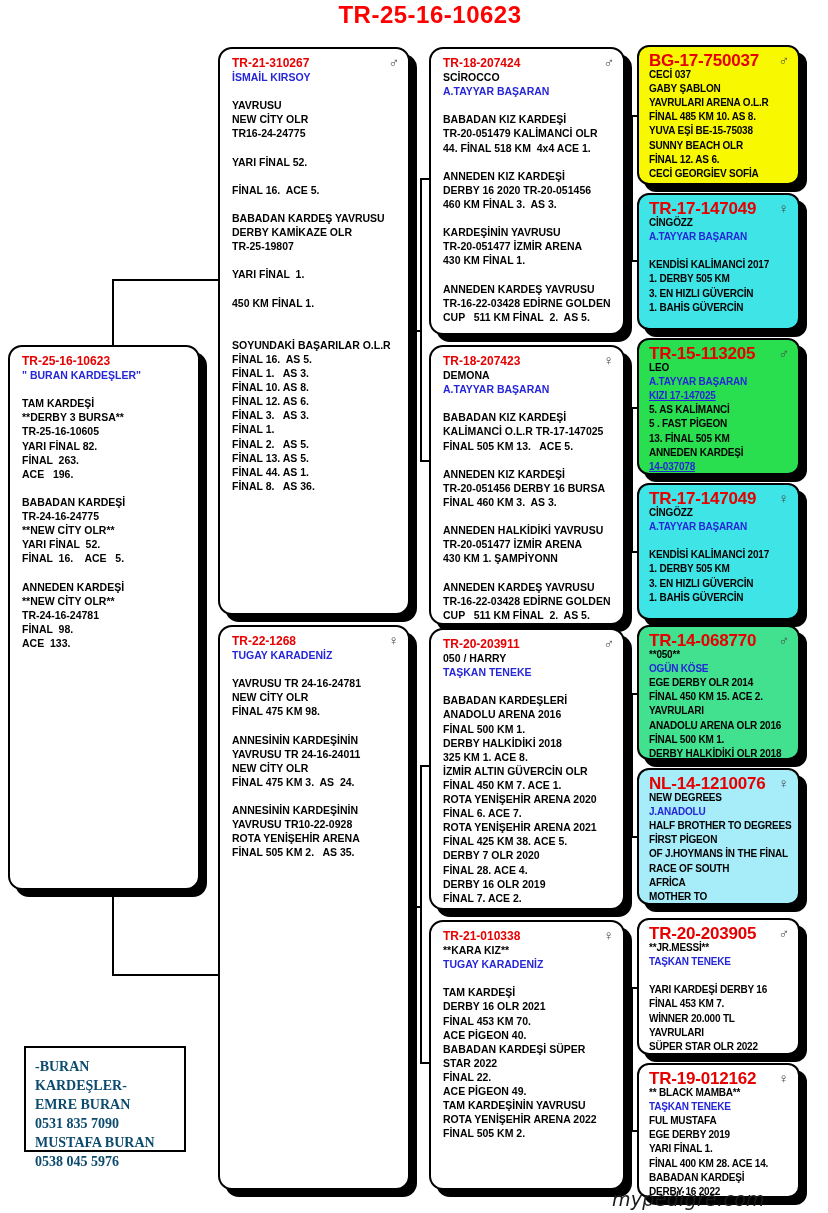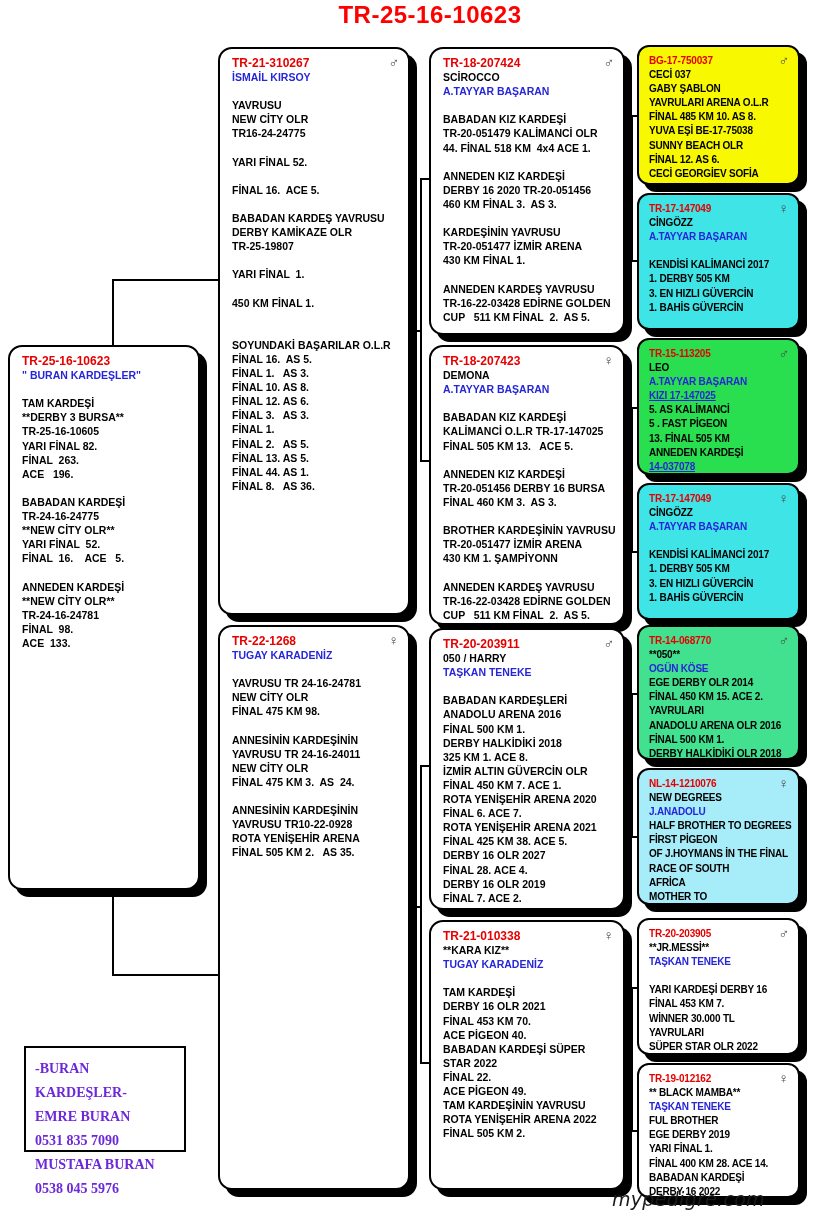--- a/index.html
+++ b/index.html
@@ -7,27 +7,27 @@
         font-family:"Liberation Sans", sans-serif;}
   .title{position:absolute;top:1px;left:0;width:860px;text-align:center;
          font-size:24px;font-weight:bold;color:#ff0000;letter-spacing:0.5px;}
   .conn{position:absolute;background:#000;}
   .pbox{position:absolute;box-sizing:border-box;border:2.5px solid #000;border-radius:14px;
         background:#fff;box-shadow:7px 7px 0 #000;padding:7px 4px 0 12px;overflow:hidden;}
   .pbox.small{padding-left:10px;border-radius:12px;}
   .line{white-space:pre;font-weight:bold;font-size:10.5px;line-height:14.1px;height:14.1px;color:#000;}
   .small .line{font-size:10px;letter-spacing:-0.2px;}
   .line.ring span{font-size:12px;}
-  .small .line.ring span{font-size:10px;}
+  .small .line.ring span{font-size:17px;}
   .c-r{color:#e60000;} .c-b{color:#2626d9;} .c-k{color:#000;}
   .u{text-decoration:underline;}
   .sex{position:absolute;top:6px;right:9px;font-size:14px;font-weight:bold;color:#4a4a4a;line-height:14px;}
   .contact{position:absolute;left:24px;top:1046px;width:162px;height:106px;box-sizing:border-box;
            border:2px solid #000;background:#fff;padding:9px 0 4px 9px;
-           font-family:"Liberation Serif", serif;font-weight:bold;font-size:14px;line-height:24px;color:#6d28d9;}
+           font-family:"Liberation Serif", serif;font-weight:bold;font-size:14px;line-height:19px;color:#0c4a6e;}
   .brand{position:absolute;left:612px;top:1188px;font-family:"DejaVu Sans", sans-serif;
          font-style:italic;font-weight:normal;font-size:19px;color:#1a1a1a;letter-spacing:0.3px;}
 </style>
 </head>
 <body>
 
 <div id="page">
 
   <div class="title">TR-25-16-10623</div>
 
@@ -171,21 +171,21 @@
       <div class="line"><span class="c-b">A.TAYYAR BAŞARAN</span></div>
       <div class="line"><span class="c-k"></span></div>
       <div class="line"><span class="c-k">BABADAN KIZ KARDEŞİ</span></div>
       <div class="line"><span class="c-k">KALİMANCİ O.L.R TR-17-147025</span></div>
       <div class="line"><span class="c-k">FİNAL 505 KM 13.   ACE 5.</span></div>
       <div class="line"><span class="c-k"></span></div>
       <div class="line"><span class="c-k">ANNEDEN KIZ KARDEŞİ</span></div>
       <div class="line"><span class="c-k">TR-20-051456 DERBY 16 BURSA</span></div>
       <div class="line"><span class="c-k">FİNAL 460 KM 3.  AS 3.</span></div>
       <div class="line"><span class="c-k"></span></div>
-      <div class="line"><span class="c-k">BROTHER KARDEŞİNİN YAVRUSU</span></div>
+      <div class="line"><span class="c-k">ANNEDEN HALKİDİKİ YAVRUSU</span></div>
       <div class="line"><span class="c-k">TR-20-051477 İZMİR ARENA</span></div>
       <div class="line"><span class="c-k">430 KM 1. ŞAMPİYONN</span></div>
       <div class="line"><span class="c-k"></span></div>
       <div class="line"><span class="c-k">ANNEDEN KARDEŞ YAVRUSU</span></div>
       <div class="line"><span class="c-k">TR-16-22-03428 EDİRNE GOLDEN</span></div>
       <div class="line"><span class="c-k">CUP   511 KM FİNAL  2.  AS 5.</span></div>
     </div>
   <div class="pbox" style="left: 429px; top: 628px; width: 196px; height: 282px; background: rgb(255, 255, 255);">
       <span class="sex">♂</span>
       <div class="line ring"><span class="c-r">TR-20-203911</span></div>
@@ -196,21 +196,21 @@
       <div class="line"><span class="c-k">ANADOLU ARENA 2016</span></div>
       <div class="line"><span class="c-k">FİNAL 500 KM 1.</span></div>
       <div class="line"><span class="c-k">DERBY HALKİDİKİ 2018</span></div>
       <div class="line"><span class="c-k">325 KM 1. ACE 8.</span></div>
       <div class="line"><span class="c-k">İZMİR ALTIN GÜVERCİN OLR</span></div>
       <div class="line"><span class="c-k">FİNAL 450 KM 7. ACE 1.</span></div>
       <div class="line"><span class="c-k">ROTA YENİŞEHİR ARENA 2020</span></div>
       <div class="line"><span class="c-k">FİNAL 6. ACE 7.</span></div>
       <div class="line"><span class="c-k">ROTA YENİŞEHİR ARENA 2021</span></div>
       <div class="line"><span class="c-k">FİNAL 425 KM 38. ACE 5.</span></div>
-      <div class="line"><span class="c-k">DERBY 16 OLR 2027</span></div>
+      <div class="line"><span class="c-k">DERBY 7 OLR 2020</span></div>
       <div class="line"><span class="c-k">FİNAL 28. ACE 4.</span></div>
       <div class="line"><span class="c-k">DERBY 16 OLR 2019</span></div>
       <div class="line"><span class="c-k">FİNAL 7. ACE 2.</span></div>
     </div>
   <div class="pbox" style="left: 429px; top: 920px; width: 196px; height: 270px; background: rgb(255, 255, 255);">
       <span class="sex">♀</span>
       <div class="line ring"><span class="c-r">TR-21-010338</span></div>
       <div class="line"><span class="c-k">**KARA KIZ**</span></div>
       <div class="line"><span class="c-b">TUGAY KARADENİZ</span></div>
       <div class="line"><span class="c-k"></span></div>
@@ -226,21 +226,21 @@
       <div class="line"><span class="c-k">ROTA YENİŞEHİR ARENA 2022</span></div>
       <div class="line"><span class="c-k">FİNAL 505 KM 2.</span></div>
     </div>
   <div class="pbox small" style="left: 637px; top: 45px; width: 163px; height: 140px; background: rgb(248, 248, 0);">
       <span class="sex">♂</span>
       <div class="line ring"><span class="c-r">BG-17-750037</span></div>
       <div class="line"><span class="c-k">CECİ 037</span></div>
       <div class="line"><span class="c-k">GABY ŞABLON</span></div>
       <div class="line"><span class="c-k">YAVRULARI ARENA O.L.R</span></div>
       <div class="line"><span class="c-k">FİNAL 485 KM 10. AS 8.</span></div>
-      <div class="line"><span class="c-k">YUVA EŞİ BE-17-75038</span></div>
+      <div class="line"><span class="c-k">YUVA EŞİ BE-15-75038</span></div>
       <div class="line"><span class="c-k">SUNNY BEACH OLR</span></div>
       <div class="line"><span class="c-k">FİNAL 12. AS 6.</span></div>
       <div class="line"><span class="c-k">CECİ GEORGİEV SOFİA</span></div>
     </div>
   <div class="pbox small" style="left: 637px; top: 193px; width: 163px; height: 137px; background: rgb(63, 228, 230);">
       <span class="sex">♀</span>
       <div class="line ring"><span class="c-r">TR-17-147049</span></div>
       <div class="line"><span class="c-k">CİNGÖZZ</span></div>
       <div class="line"><span class="c-b">A.TAYYAR BAŞARAN</span></div>
       <div class="line"><span class="c-k"></span></div>
@@ -297,30 +297,30 @@
       <div class="line"><span class="c-k">MOTHER TO</span></div>
     </div>
   <div class="pbox small" style="left: 637px; top: 918px; width: 163px; height: 137px; background: rgb(255, 255, 255);">
       <span class="sex">♂</span>
       <div class="line ring"><span class="c-r">TR-20-203905</span></div>
       <div class="line"><span class="c-k">**JR.MESSİ**</span></div>
       <div class="line"><span class="c-b">TAŞKAN TENEKE</span></div>
       <div class="line"><span class="c-k"></span></div>
       <div class="line"><span class="c-k">YARI KARDEŞİ DERBY 16</span></div>
       <div class="line"><span class="c-k">FİNAL 453 KM 7.</span></div>
-      <div class="line"><span class="c-k">WİNNER 30.000 TL</span></div>
+      <div class="line"><span class="c-k">WİNNER 20.000 TL</span></div>
       <div class="line"><span class="c-k">YAVRULARI</span></div>
       <div class="line"><span class="c-k">SÜPER STAR OLR 2022</span></div>
     </div>
   <div class="pbox small" style="left: 637px; top: 1063px; width: 163px; height: 135px; background: rgb(255, 255, 255);">
       <span class="sex">♀</span>
       <div class="line ring"><span class="c-r">TR-19-012162</span></div>
       <div class="line"><span class="c-k">** BLACK MAMBA**</span></div>
       <div class="line"><span class="c-b">TAŞKAN TENEKE</span></div>
-      <div class="line"><span class="c-k">FUL BROTHER</span></div>
+      <div class="line"><span class="c-k">FUL MUSTAFA</span></div>
       <div class="line"><span class="c-k">EGE DERBY 2019</span></div>
       <div class="line"><span class="c-k">YARI FİNAL 1.</span></div>
       <div class="line"><span class="c-k">FİNAL 400 KM 28. ACE 14.</span></div>
       <div class="line"><span class="c-k">BABADAN KARDEŞİ</span></div>
       <div class="line"><span class="c-k">DERBY 16 2022</span></div>
     </div>
 
   <div class="contact">
     <div>-BURAN KARDEŞLER-</div>
     <div>EMRE BURAN</div>

